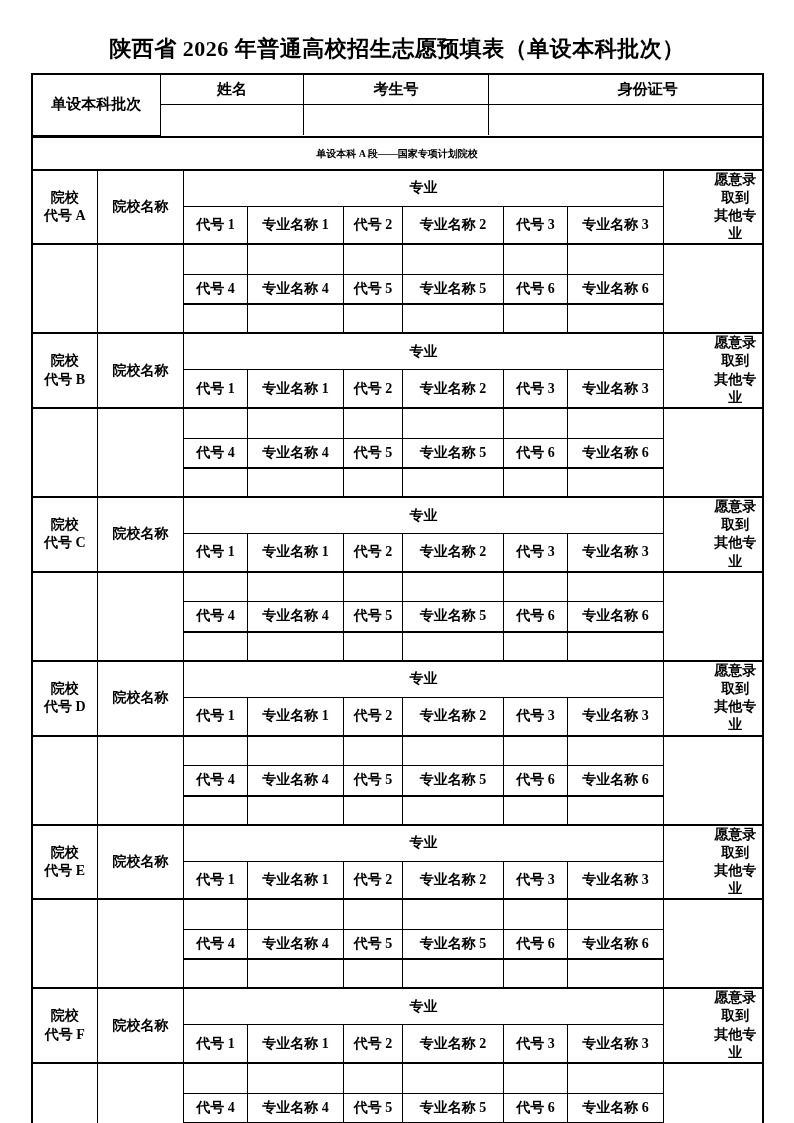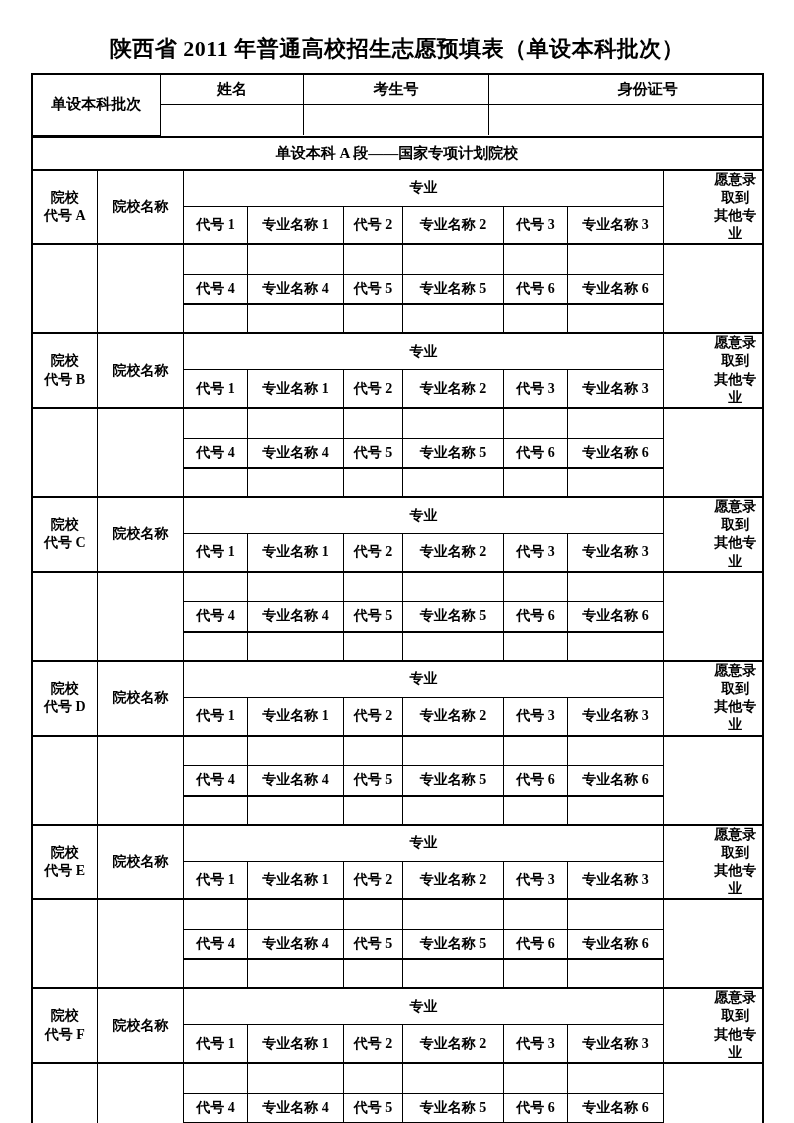--- a/index.html
+++ b/index.html
@@ -56,42 +56,42 @@
   .info .ir2 td { border-bottom: 0; }
 
   
   .section {
     border-top: 2px solid #000;
     border-bottom: 2px solid #000;
     height: 31px;
     line-height: 31px;
     text-align: center;
     font-weight: bold;
-    font-size: 15px;
+    font-size: 10px;
   }
 
   
   .block + .block { border-top: 2px solid #000; }
   .block .r1 td { border-top: 0; }
   .block .r1 { height: 28px; }
   .block .r2 { height: 29px; }
   .block .r3 { height: 30px; }
   .block .r4 { height: 30px; }
   .block .r5 { height: 28px; }
   .block .r2 td, .block .r4 td { border-bottom-width: 2px; }
   .hb { border-bottom-width: 2px !important; }
   .block tr:last-child td { border-bottom: 0; }
   .block .vspan { border-bottom: 0 !important; }
   .fill { background: #ffffff; }
 </style>
 </head>
 <body>
 
 <div class="sheet">
-  <div class="page-title">陕西省 2011 年普通高校招生志愿预填表（单设本科批次）</div>
+  <div class="page-title">陕西省 2026 年普通高校招生志愿预填表（单设本科批次）</div>
 
   <div class="frame">
 
     <table class="info">
       <colgroup>
         <col style="width:128px">
           <col style="width:143px">
           <col style="width:185px">
           <col style="width:273px">
       </colgroup>

